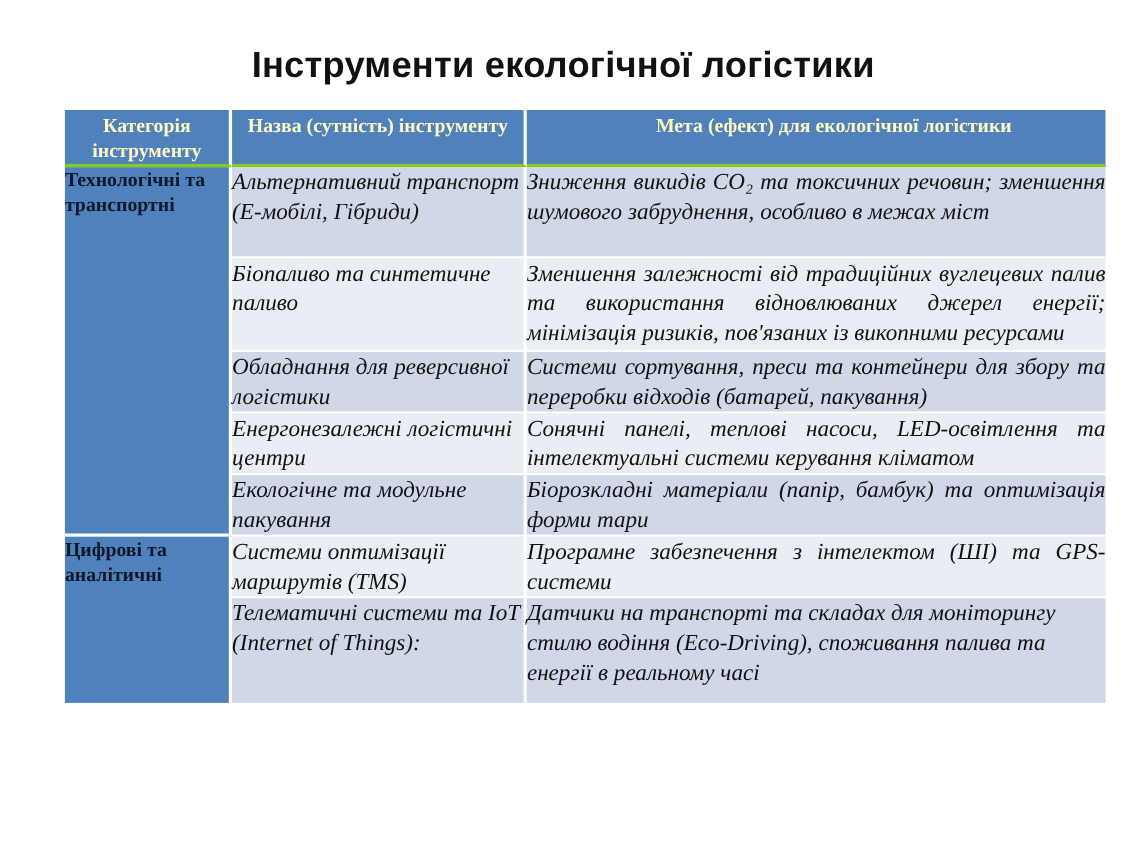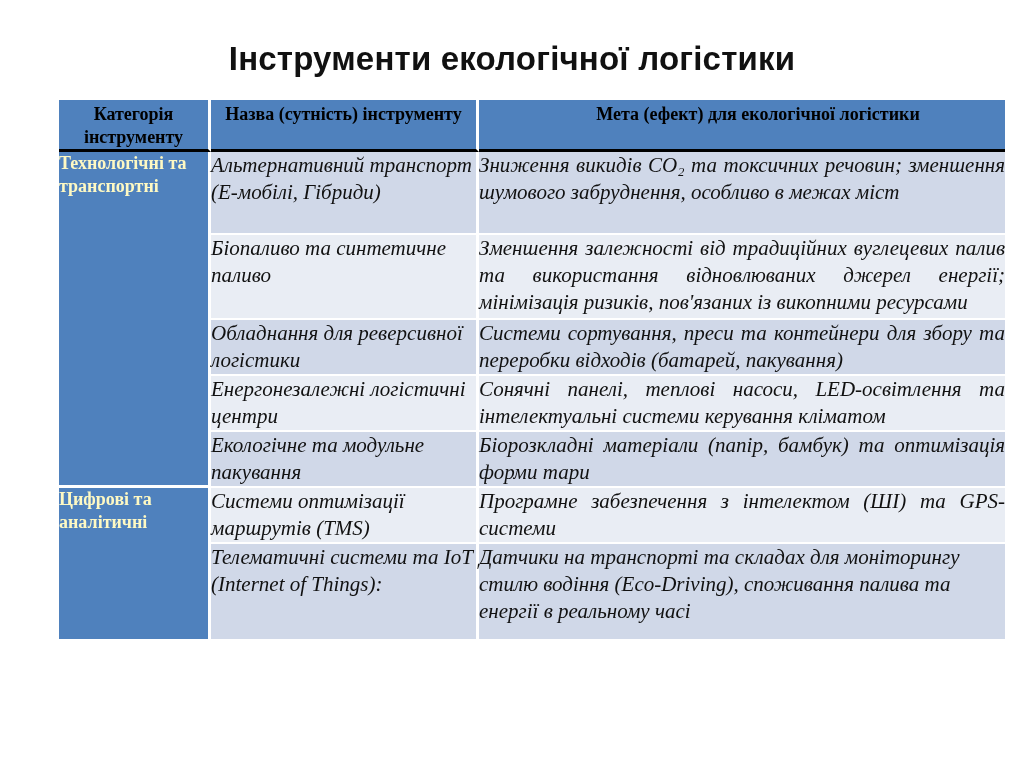--- a/index.html
+++ b/index.html
@@ -9,28 +9,28 @@
     font-family:"Liberation Sans", sans-serif; font-weight:bold; font-size:33px;
     color:#111; letter-spacing:0.2px;
   }
   .tbl {
     position:absolute; left:59px; top:100px; width:946px;
     border-collapse:separate; border-spacing:0;
     font-family:"Liberation Serif", serif; color:#111;
   }
   .tbl td, .tbl th { padding:0; vertical-align:top; }
   .hdr th {
-    background:#4f81bd; color:#000000; font-weight:bold; font-size:18px;
+    background:#4f81bd; color:#fef9c3; font-weight:bold; font-size:18px;
     line-height:23px; height:52px; text-align:center;
-    border-right:3px solid #ffffff; border-bottom:3px solid #000000;
+    border-right:3px solid #ffffff; border-bottom:3px solid #84cc16;
     padding-top:3px; box-sizing:border-box;
   }
   .hdr th:last-child { border-right:none;padding-left:32px; }
   .cat {
-    background:#4f81bd; color:#fef9c3; font-weight:bold; font-size:18px;
+    background:#4f81bd; color:#0f172a; font-weight:bold; font-size:18px;
     line-height:23px; padding:3px 4px 0 3px;
     border-right:3px solid #ffffff; border-bottom:3px solid #ffffff;
   }
   .name, .goal {
     font-size:21px; line-height:27px; padding:1px 6px 0 6px;
     border-bottom:2px solid #ffffff;
     font-style:italic;
   }
   .name { border-right:3px solid #ffffff; }
   .goal { text-align:justify; }

